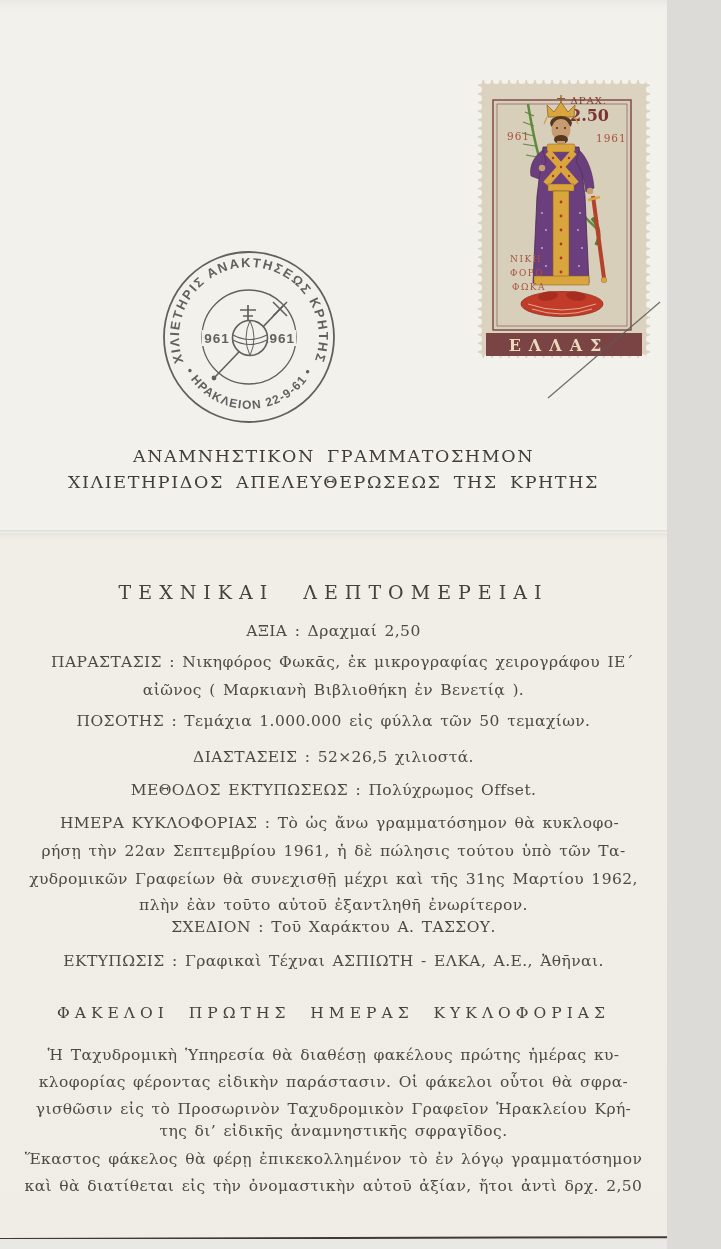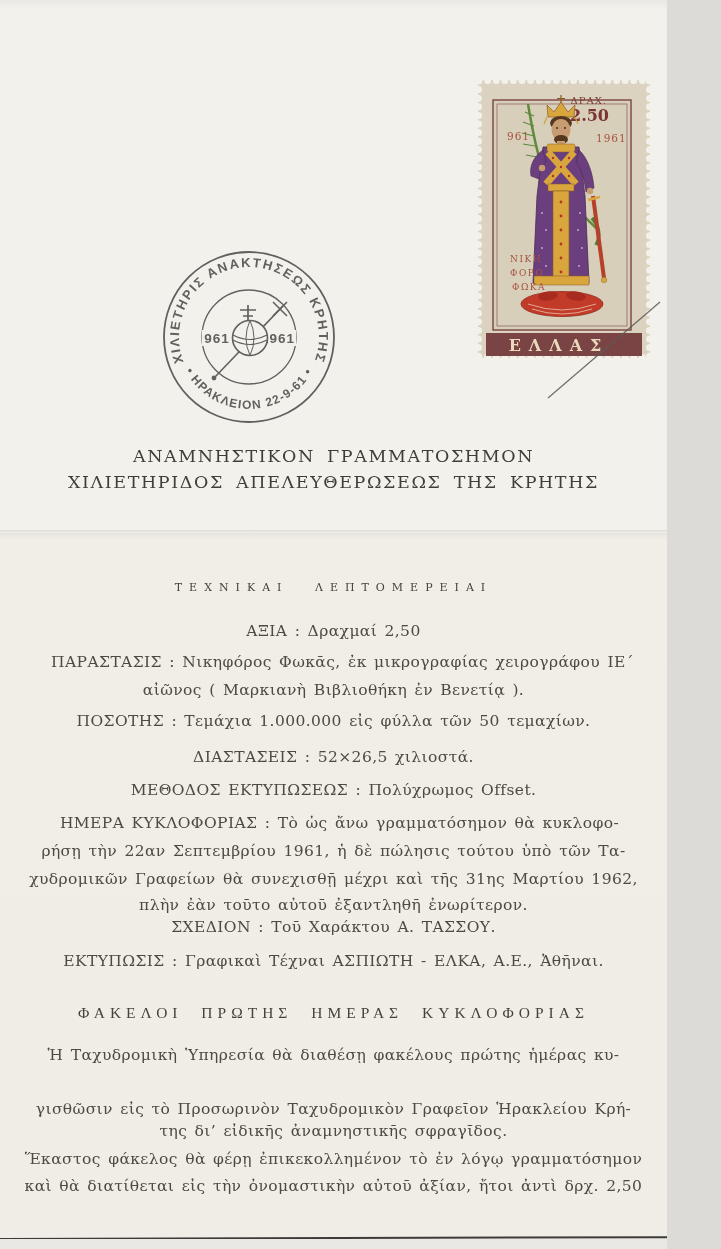--- a/index.html
+++ b/index.html
@@ -10,22 +10,22 @@
   #sheet-bottom{position:absolute;left:0;top:533px;width:721px;height:705px;
         background:linear-gradient(180deg,#e6e4dd 0,#f1eee7 7px,#f0ede6 100%);}
   #fold-line{position:absolute;left:0;top:530px;width:721px;height:3px;
         background:linear-gradient(180deg,rgba(120,115,105,.18),rgba(120,115,105,0));}
   #page-edge{position:absolute;left:0;top:1237px;width:721px;height:2px;background:#3e3b36;
         transform:rotate(-0.15deg);}
   #below-edge{position:absolute;left:0;top:1239px;width:721px;height:10px;background:#e9e8e4;}
   .tl{position:absolute;left:20px;right:20px;text-align:center;color:#4d4a42;
       font-size:15.5px;letter-spacing:.4px;word-spacing:2px;white-space:nowrap;}
   .title-line{font-size:17.5px;letter-spacing:1.6px;word-spacing:5px;color:#403e37;text-align:center;}
-  .tech-heading{font-size:11px;letter-spacing:7px;word-spacing:16px;color:#45423b;}
-  .fdc-heading{font-size:15.5px;letter-spacing:5px;word-spacing:10px;color:#46433c;font-family:Liberation Serif, serif;}
+  .tech-heading{font-size:19px;letter-spacing:7px;word-spacing:16px;color:#45423b;}
+  .fdc-heading{font-size:15.5px;letter-spacing:5px;word-spacing:10px;color:#46433c;}
   #stamp{position:absolute;left:476px;top:78px;width:176px;height:282px;}
   #postmark{position:absolute;left:155px;top:243px;width:190px;height:190px;opacity:.88;}
   #pen-line{position:absolute;left:540px;top:295px;width:130px;height:110px;}
   svg text{font-family:"DejaVu Serif",serif;}
   .pm-text{font-family:"Liberation Sans",sans-serif;font-weight:bold;fill:#4e4d4b;}
 </style>
 </head>
 <body>
 
 <div id="scan">
@@ -179,20 +179,21 @@
   <div class="tl" style="top:781px">ΜΕΘΟΔΟΣ ΕΚΤΥΠΩΣΕΩΣ : Πολύχρωμος Offset.</div>
   <div class="tl" style="top:814px;margin-left:12px">ΗΜΕΡΑ ΚΥΚΛΟΦΟΡΙΑΣ : Τὸ ὡς ἄνω γραμματόσημον θὰ κυκλοφο-</div>
   <div class="tl" style="top:842px">ρήσῃ τὴν 22αν Σεπτεμβρίου 1961, ἡ δὲ πώλησις τούτου ὑπὸ τῶν Τα-</div>
   <div class="tl" style="top:870px">χυδρομικῶν Γραφείων θὰ συνεχισθῇ μέχρι καὶ τῆς 31ης Μαρτίου 1962,</div>
   <div class="tl" style="top:896px">πλὴν ἐὰν τοῦτο αὐτοῦ ἐξαντληθῆ ἐνωρίτερον.</div>
   <div class="tl" style="top:918px">ΣΧΕΔΙΟΝ : Τοῦ Χαράκτου Α. ΤΑΣΣΟΥ.</div>
   <div class="tl" style="top:952px">ΕΚΤΥΠΩΣΙΣ : Γραφικαὶ Τέχναι ΑΣΠΙΩΤΗ - ΕΛΚΑ, Α.Ε., Ἀθῆναι.</div>
 
   <div class="tl fdc-heading" style="top:1004px">ΦΑΚΕΛΟΙ ΠΡΩΤΗΣ ΗΜΕΡΑΣ ΚΥΚΛΟΦΟΡΙΑΣ</div>
   <div class="tl" style="top:1046px">Ἡ Ταχυδρομικὴ Ὑπηρεσία θὰ διαθέσῃ φακέλους πρώτης ἡμέρας κυ-</div>
+  <div class="tl" style="top:1073px">κλοφορίας φέροντας εἰδικὴν παράστασιν. Οἱ φάκελοι οὗτοι θὰ σφρα-</div>
   <div class="tl" style="top:1100px">γισθῶσιν εἰς τὸ Προσωρινὸν Ταχυδρομικὸν Γραφεῖον Ἡρακλείου Κρή-</div>
   <div class="tl" style="top:1150px">Ἕκαστος φάκελος θὰ φέρῃ ἐπικεκολλημένον τὸ ἐν λόγῳ γραμματόσημον</div>
   <div class="tl" style="top:1122px">της δι’ εἰδικῆς ἀναμνηστικῆς σφραγῖδος.</div>
   <div class="tl" style="top:1177px">καὶ θὰ διατίθεται εἰς τὴν ὀνομαστικὴν αὐτοῦ ἀξίαν, ἤτοι ἀντὶ δρχ. 2,50</div>
 
   <div id="page-edge"></div>
   <div id="below-edge"></div>
 </div>
 
 </body></html>

